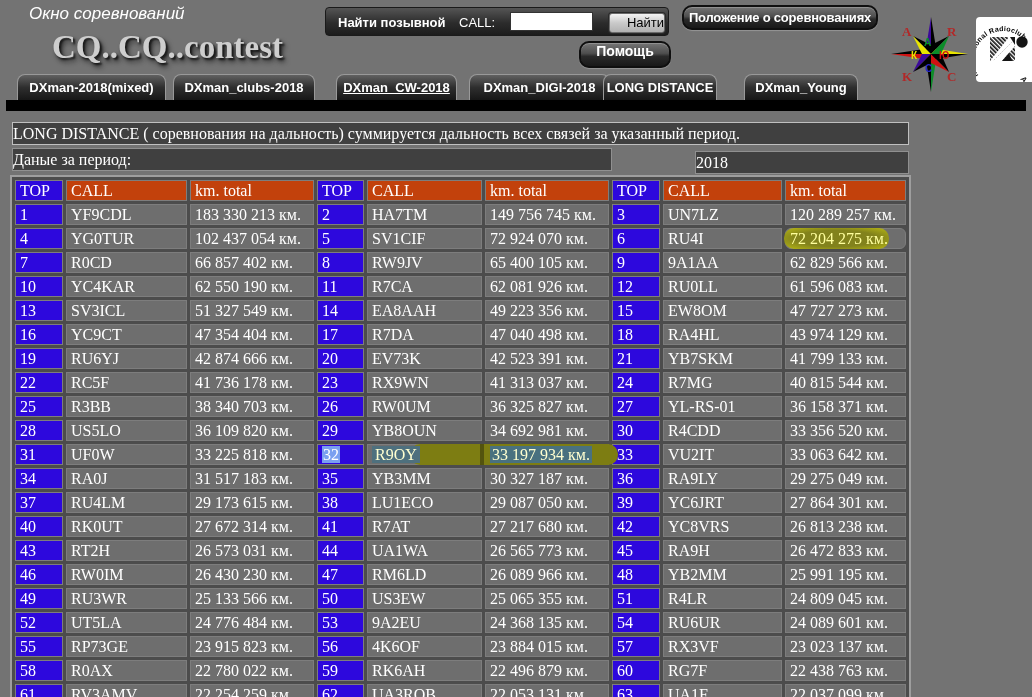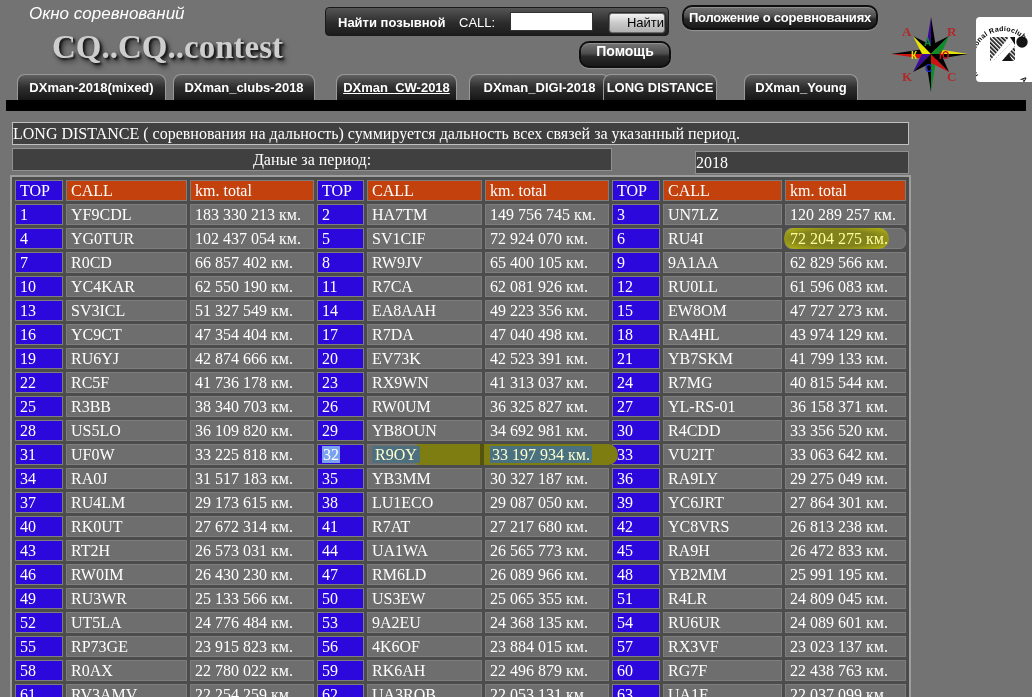--- a/index.html
+++ b/index.html
@@ -13,21 +13,21 @@
 #searchbox input{position:absolute;left:184px;top:4px;width:83px;height:19px;border:1px solid #333;background:#fff;box-sizing:border-box;}
 #btnfind{position:absolute;left:283px;top:5px;width:56px;height:20px;background:linear-gradient(#f4f4f4,#c9c9c9 50%,#b2b2b2);border:1px solid #6a6a6a;border-radius:3px;font-size:13px;color:#000;text-align:right;line-height:18px;box-sizing:border-box;box-shadow:0 0 0 1px #2a2a2a;}
 .dbtn{background:linear-gradient(180deg,#757575 0%,#4e4e4e 45%,#2a2a2a 58%,#191919 100%);border:2px solid #0f0f0f;border-radius:10px;color:#fff;font-weight:bold;font-size:14px;text-align:center;box-sizing:border-box;box-shadow:inset 0 1px 0 #909090,0 1px 1px rgba(255,255,255,0.25);}
 #help{left:579px;top:41px;width:92px;height:27px;line-height:16px;font-size:14px;}
 #polozh{left:682px;top:5px;width:196px;height:25px;line-height:21px;font-size:13px;letter-spacing:-0.2px;white-space:nowrap;}
 #tabs{left:0;top:74px;width:1032px;height:26px;}
 .tab{position:absolute;top:0;height:26px;background:linear-gradient(#616161 0%,#2e2e2e 50%,#171717 100%);border:1px solid #999;border-bottom:none;border-radius:8px 8px 0 0;color:#fff;font-weight:bold;font-size:13px;text-align:center;line-height:25px;box-sizing:border-box;}
 #blackband{left:6px;top:100px;width:1020px;height:11px;background:#000;}
 .bbar{background:#404040;border:1px solid #c0c0c0;color:#fff;font-family:"Liberation Serif",serif;font-size:16px;line-height:21px;box-sizing:border-box;}
 #title{left:12px;top:122px;width:897px;height:23px;}
-#period1{left:12px;top:148px;width:600px;height:23px;border-color:#909090;text-align:center;}
+#period1{left:12px;top:148px;width:600px;height:23px;border-color:#909090;}
 #period2{left:695px;top:151px;width:214px;height:23px;border-color:#909090;}
 #maintbl{left:10px;top:175px;}
 table{border-collapse:separate;border-spacing:3px;background:#4c4c4c;border:2px solid #9e9e9e;table-layout:fixed;}
 td{height:21px;box-sizing:border-box;border:1px solid #7d7d7d;background:#6e6e6e;color:#fff;font-family:"Liberation Serif",serif;font-size:16px;padding:0 0 0 4px;line-height:19px;white-space:nowrap;overflow:hidden;}
 td.top{background:#2d08dd;}
 tr.hdr td{background:#c2410c;}
 tr.hdr td.top{background:#2d08dd;}
 .c1{width:48px;}.c2{width:121px;}.c3{width:124px;}
 .c4{width:47px;}.c5{width:115px;}.c6{width:124px;}
 .c7{width:48px;}.c8{width:119px;}.c9{width:121px;}

